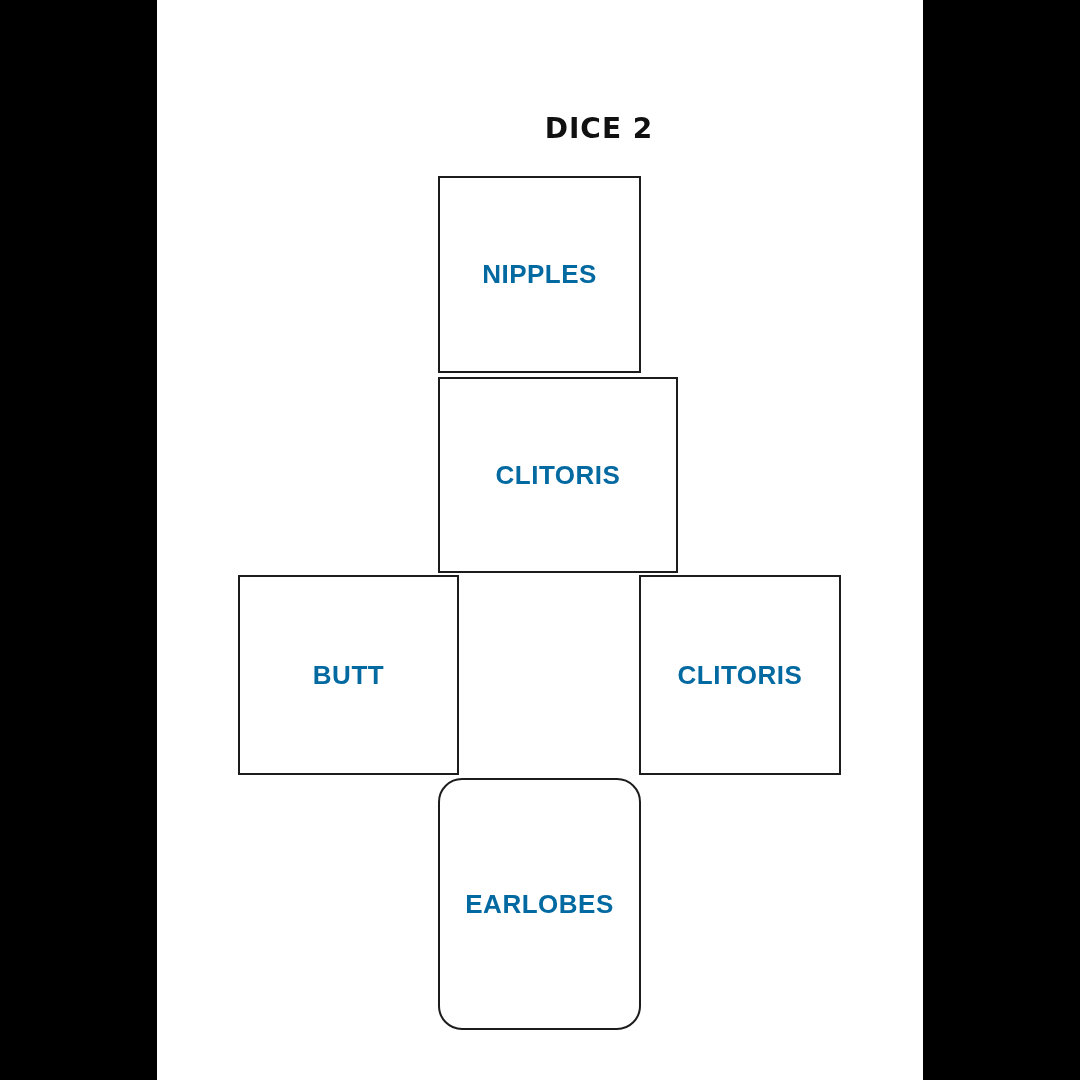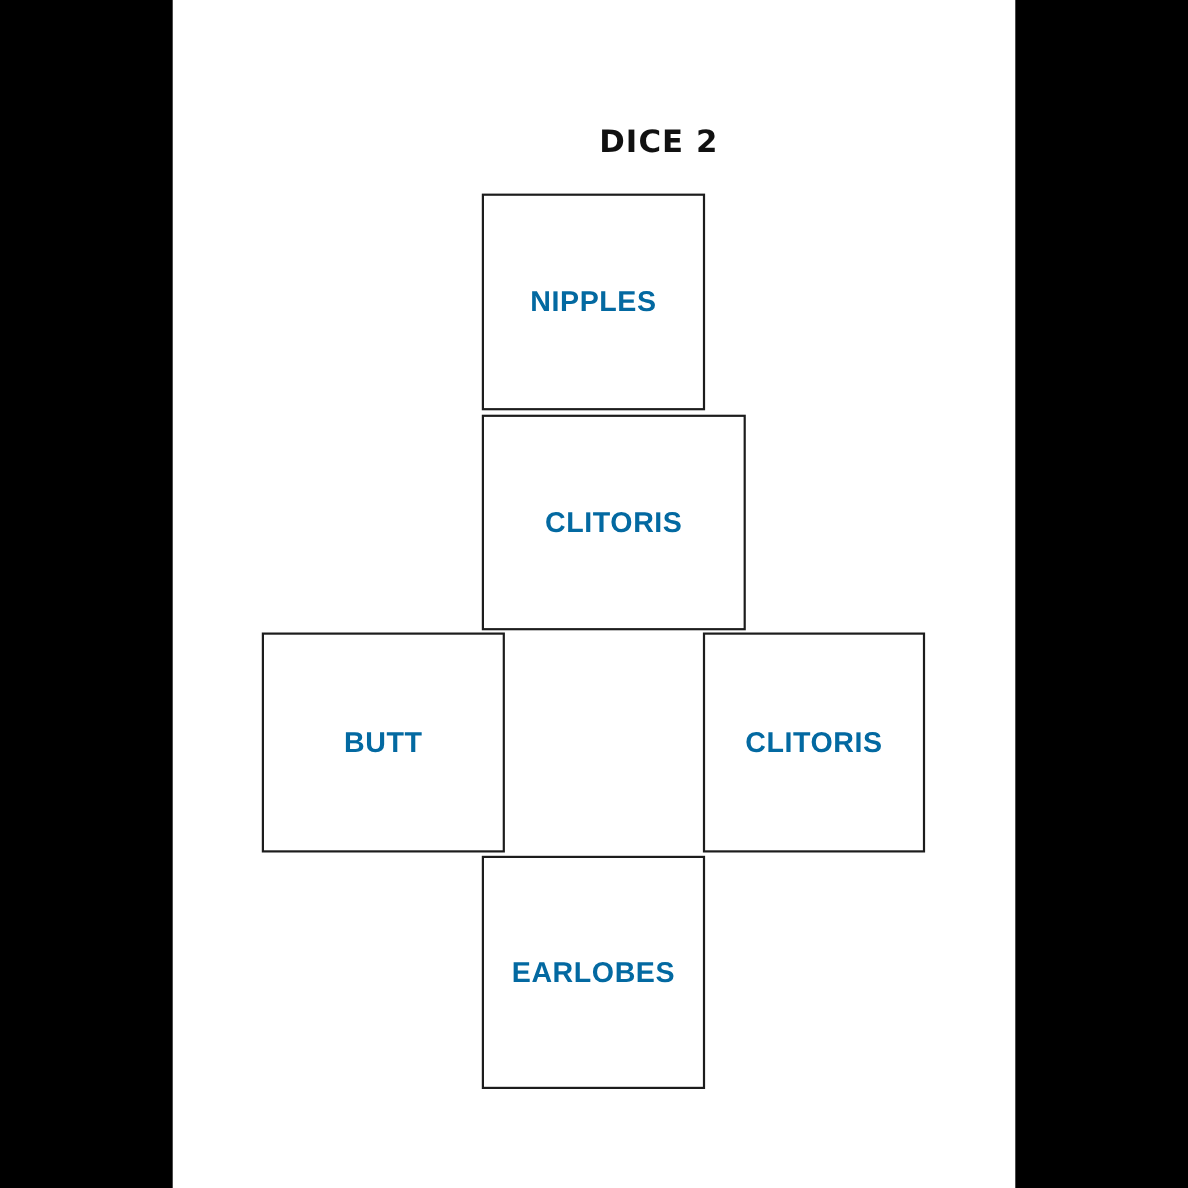--- a/index.html
+++ b/index.html
@@ -57,21 +57,21 @@
     color: #0369a1;
     text-align: center;
   }
 
   
   .face-top          { left: 438px; top: 176px; width: 203px; height: 197px; }
   .face-upper-middle { left: 438px; top: 377px; width: 240px; height: 196px; justify-content: center; }
   .face-left         { left: 238px; top: 575px; width: 221px; height: 200px; }
   .face-center       { left: 438px; top: 575px; width: 203px; height: 200px; }
   .face-right        { left: 639px; top: 575px; width: 202px; height: 200px; }
-  .face-bottom       { left: 438px; top: 778px; width: 203px; height: 212px; }
+  .face-bottom       { left: 438px; top: 778px; width: 203px; height: 252px; border-radius: 24px; }
 </style>
 </head>
 <body>
 
 <div class="canvas">
 
   <div class="pillar pillar-left"></div>
   <div class="pillar pillar-right"></div>
 
   <h1 class="title">DICE 2</h1>

